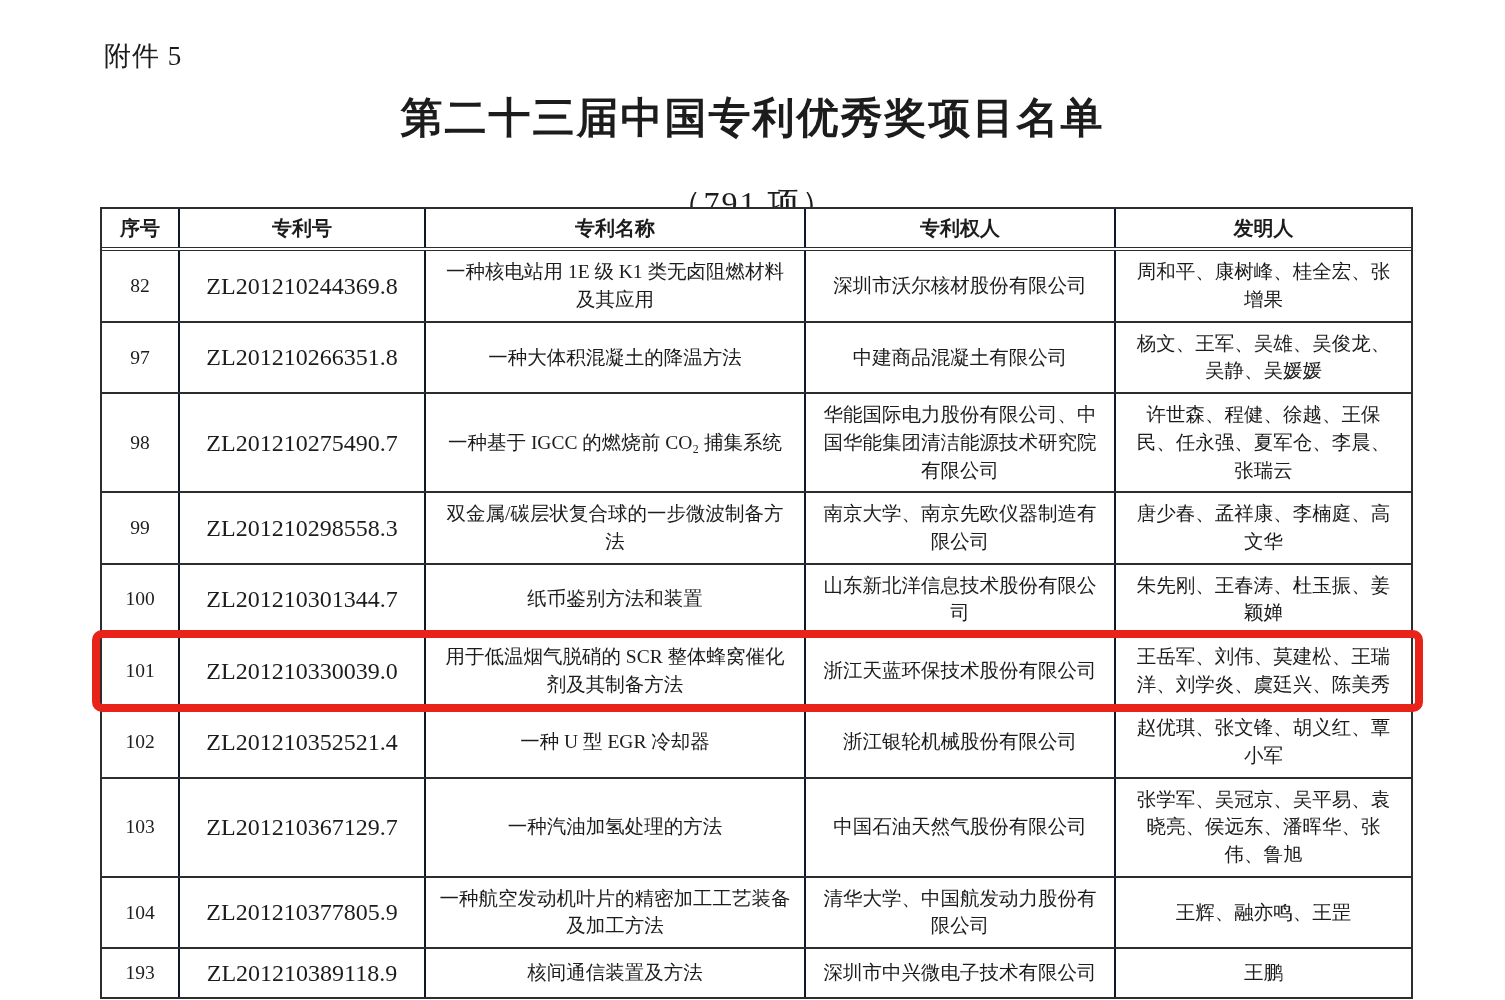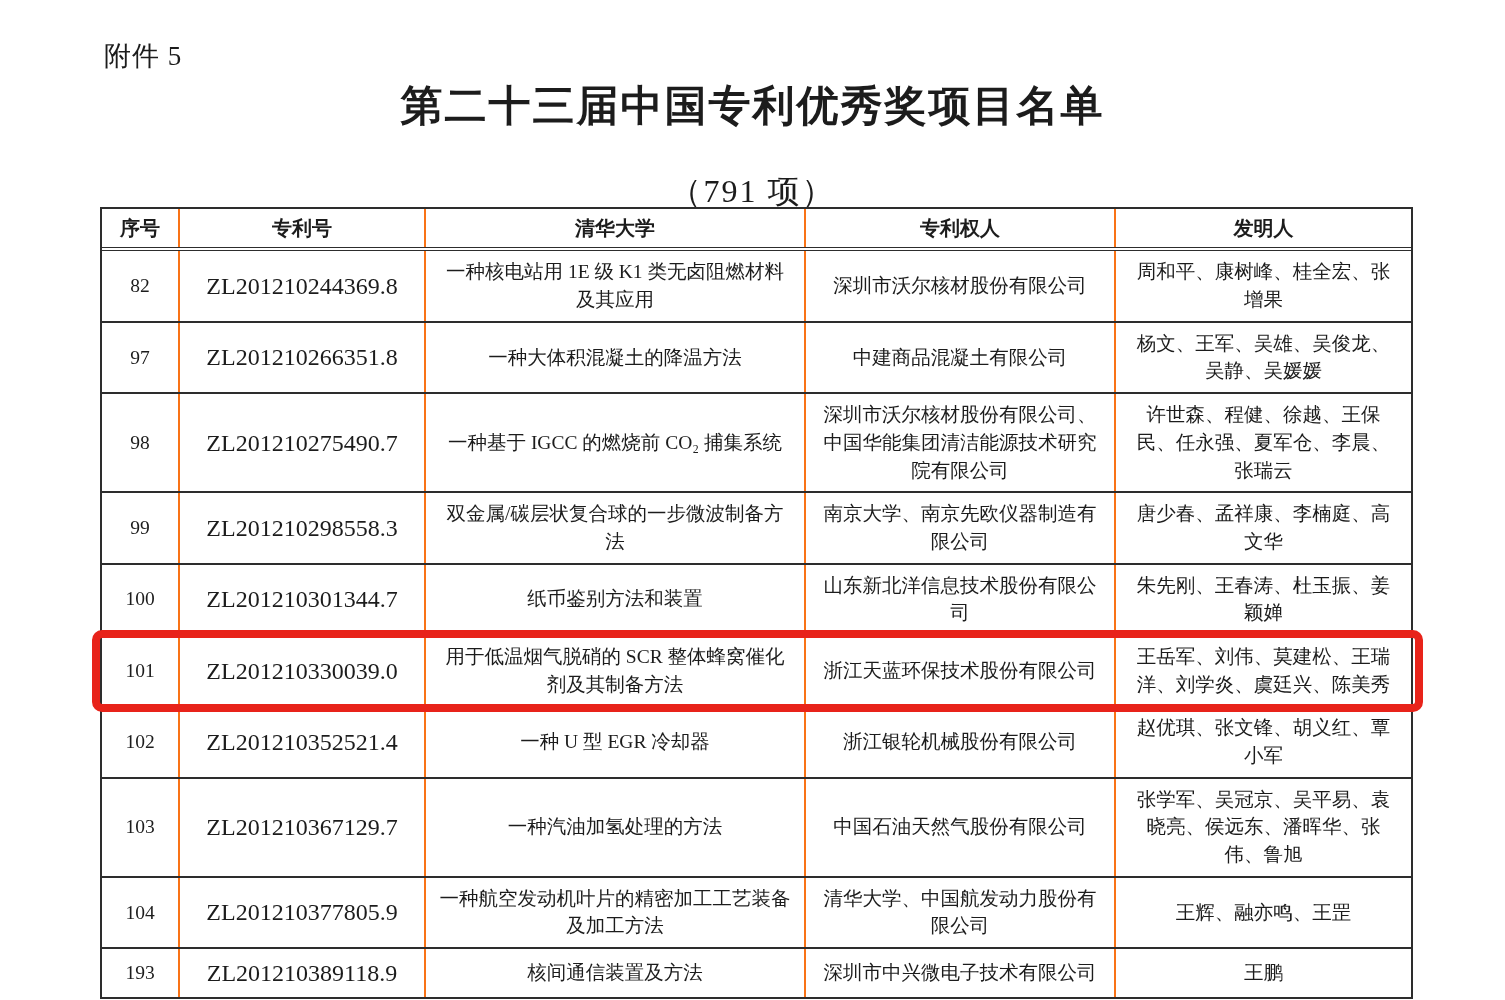--- a/index.html
+++ b/index.html
@@ -11,21 +11,21 @@
     overflow: hidden;
     position: relative;
   }
   .page { width: 1505px; height: 753px; padding-top: 30px; }
 
   .attachment {
     position: absolute; left: 104px; top: 38px;
     font-size: 27px; letter-spacing: 1px;
   }
   .title {
-    margin-top: 48px;
+    margin-top: 60px;
     text-align: center;
     font-size: 42px; font-weight: bold; letter-spacing: 2px;
   }
   .subtitle {
     margin-top: 36px;
     text-align: center;
     font-size: 32px; letter-spacing: 2px;
   }
 
   .patent-table {
@@ -35,21 +35,21 @@
     background: #fff;
   }
   .trow { display: flex; align-items: stretch; border-bottom: 2px solid #2d2d2d; }
   .trow:last-child { border-bottom: none; }
   .trow.header { border-bottom: 4px double #2d2d2d; font-weight: bold; }
   .cell {
     display: flex; align-items: center; justify-content: center;
     text-align: center;
     font-size: 19.5px; line-height: 1.42;
     padding: 7px 12px;
-    border-right: 2px solid #f97316;
+    border-right: 2px solid #0f172a;
   }
   .cell:last-child { border-right: none; }
   .header .cell { font-size: 20px; padding: 5px 8px; }
   .c-no        { width: 78px;  flex: 0 0 78px; }
   .c-patentno  { width: 246px; flex: 0 0 246px; font-size: 24px; }
   .header .c-patentno { font-size: 20px; }
   .c-name      { width: 380px; flex: 0 0 380px; }
   .c-patentee  { width: 310px; flex: 0 0 310px; }
   .c-inventors { width: 295px; flex: 1 1 auto; padding: 7px 14px; }
 
@@ -70,21 +70,21 @@
 
   <div class="attachment">附件 5</div>
   <h1 class="title">第二十三届中国专利优秀奖项目名单</h1>
   <div class="subtitle">（791 项）</div>
 
   <div class="patent-table">
 
     <div class="trow header">
       <div class="cell c-no">序号</div>
       <div class="cell c-patentno">专利号</div>
-      <div class="cell c-name">清华大学</div>
+      <div class="cell c-name">专利名称</div>
       <div class="cell c-patentee">专利权人</div>
       <div class="cell c-inventors">发明人</div>
     </div>
 
     <div class="trow">
       <div class="cell c-no">82</div>
       <div class="cell c-patentno">ZL201210244369.8</div>
       <div class="cell c-name">一种核电站用 1E 级 K1 类无卤阻燃材料及其应用</div>
       <div class="cell c-patentee">深圳市沃尔核材股份有限公司</div>
       <div class="cell c-inventors">周和平、康树峰、桂全宏、张增果</div>
@@ -95,21 +95,21 @@
       <div class="cell c-patentno">ZL201210266351.8</div>
       <div class="cell c-name">一种大体积混凝土的降温方法</div>
       <div class="cell c-patentee">中建商品混凝土有限公司</div>
       <div class="cell c-inventors">杨文、王军、吴雄、吴俊龙、吴静、吴媛媛</div>
     </div>
 
     <div class="trow">
       <div class="cell c-no">98</div>
       <div class="cell c-patentno">ZL201210275490.7</div>
       <div class="cell c-name">一种基于 IGCC 的燃烧前 CO₂ 捕集系统</div>
-      <div class="cell c-patentee">深圳市沃尔核材股份有限公司、中国华能集团清洁能源技术研究院有限公司</div>
+      <div class="cell c-patentee">华能国际电力股份有限公司、中国华能集团清洁能源技术研究院有限公司</div>
       <div class="cell c-inventors">许世森、程健、徐越、王保民、任永强、夏军仓、李晨、张瑞云</div>
     </div>
 
     <div class="trow">
       <div class="cell c-no">99</div>
       <div class="cell c-patentno">ZL201210298558.3</div>
       <div class="cell c-name">双金属/碳层状复合球的一步微波制备方法</div>
       <div class="cell c-patentee">南京大学、南京先欧仪器制造有限公司</div>
       <div class="cell c-inventors">唐少春、孟祥康、李楠庭、高文华</div>
     </div>

